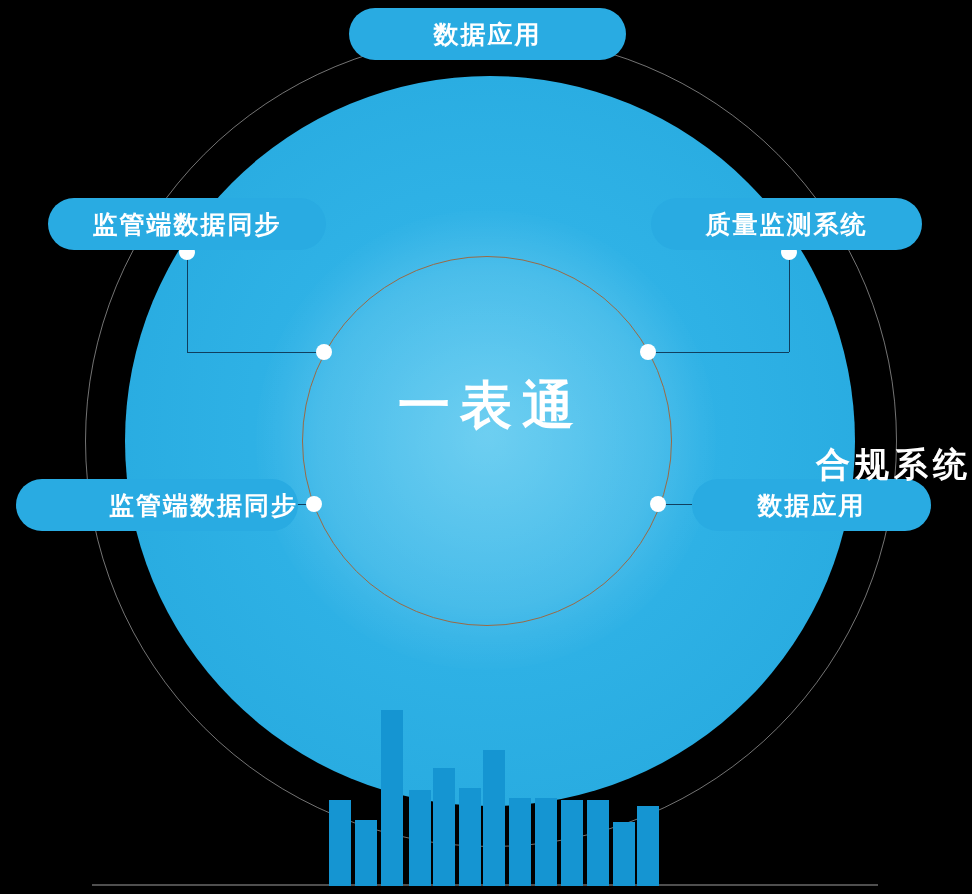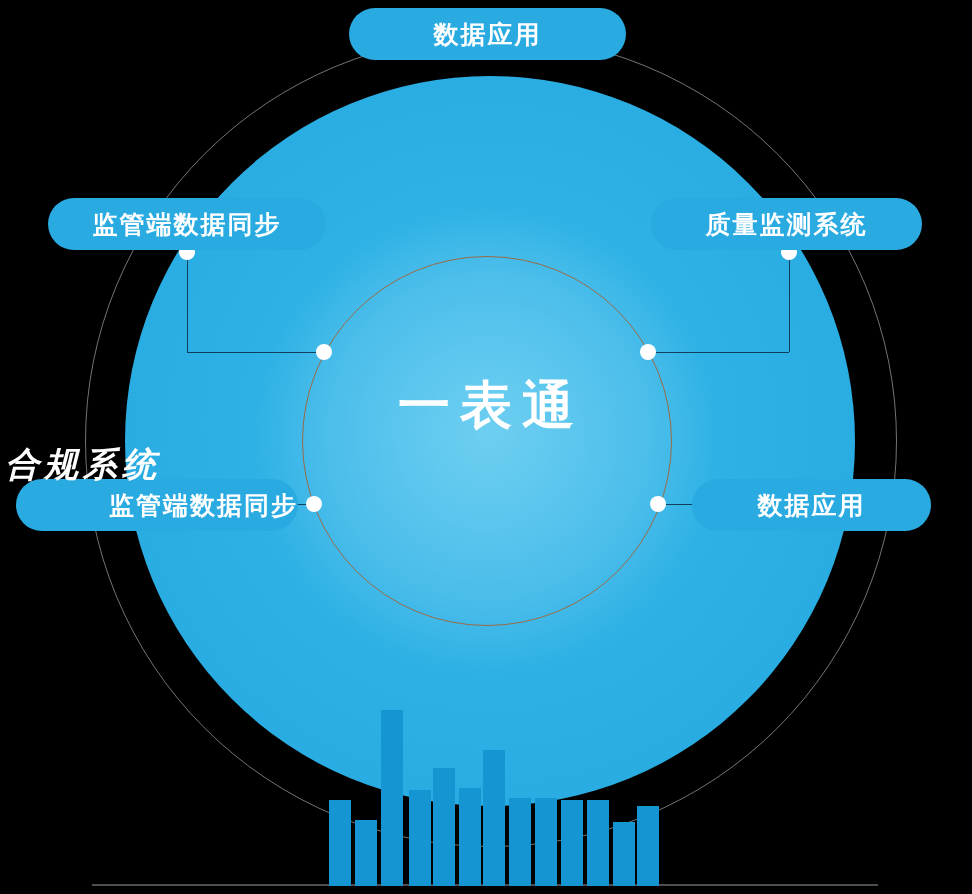--- a/index.html
+++ b/index.html
@@ -51,24 +51,23 @@
   .line.v{width:1px;}
   .line.h{height:1px;}
   .center-title{
     position:absolute;left:0;right:0;top:376px;
     text-align:center;color:#fff;
     font-size:52px;font-weight:bold;letter-spacing:10px;line-height:58px;
     text-indent:10px;
   }
   .center-subtitle{
     position:absolute;left:0;right:0;top:444px;
-    text-align:left;color:#fff;
+    text-align:right;color:#fff;
     font-size:34px;font-weight:bold;letter-spacing:5px;line-height:40px;
     text-indent:5px;
-    font-style:italic;
   }
   .baseline{
     position:absolute;left:92px;top:884px;width:786px;height:2px;
     background:#4f4f4f;
   }
   .skyline{position:absolute;left:0;top:0;width:100%;height:100%;pointer-events:none;}
   .skyline .bar{
     position:absolute;bottom:8px;width:22px;
     background:var(--bars,#1595d2);
   }

